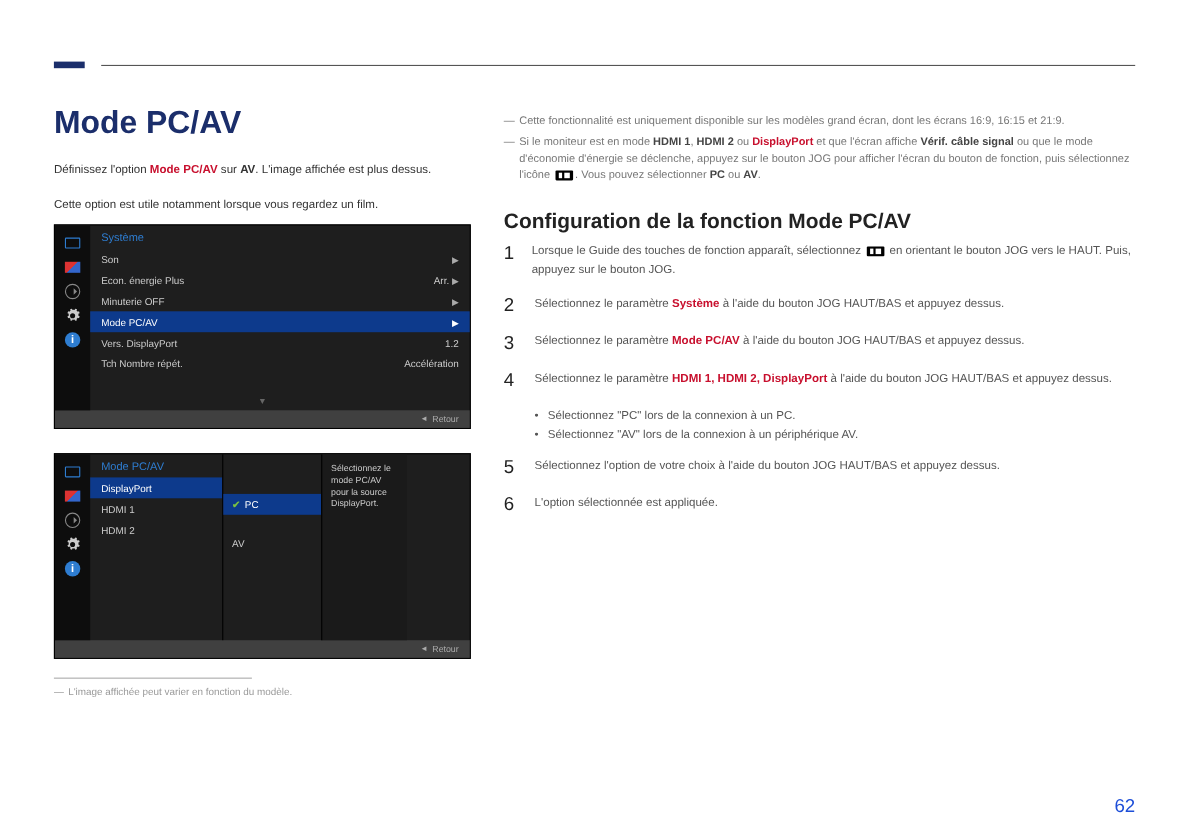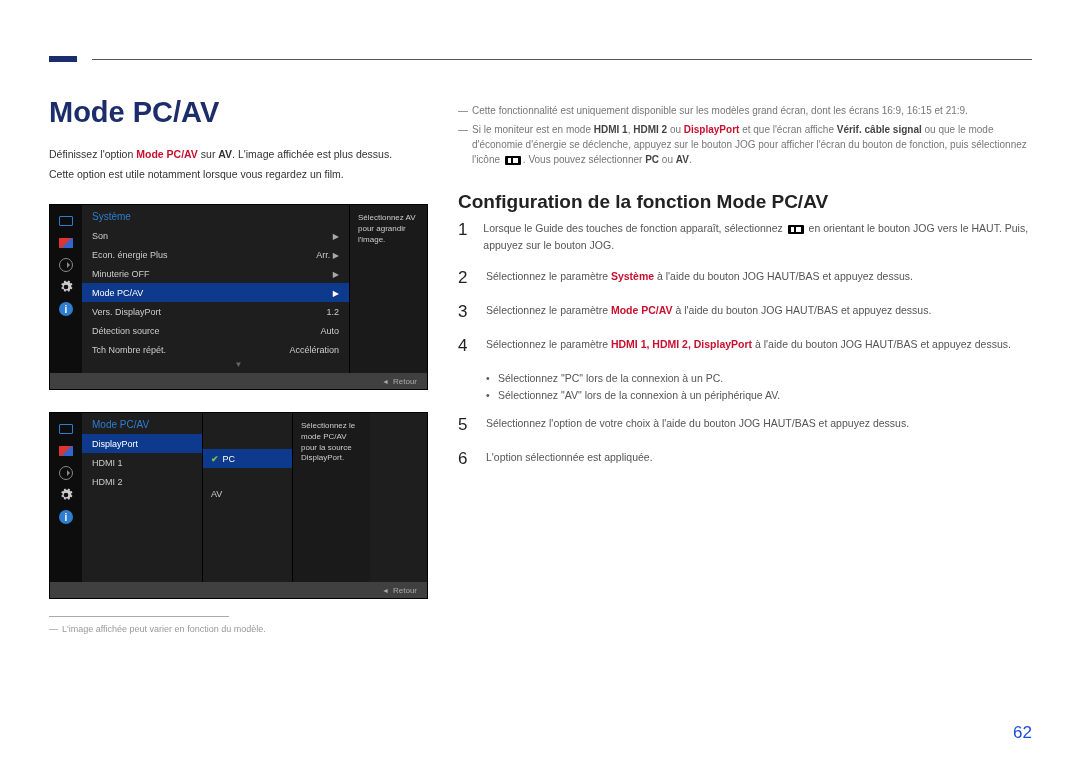--- a/index.html
+++ b/index.html
@@ -89,21 +89,21 @@
 
 <div class="top-bar"></div>
 <div class="top-rule"></div>
 
 <h1 class="page-title">Mode PC/AV</h1>
 
 <div class="intro">
   <p>
     <span>Définissez l'option </span><span class="hl-red">Mode PC/AV</span><span> sur </span><span class="hl-bold">AV</span><span>. L'image affichée est plus dessus.</span>
   </p>
-  <p style="margin-top:4px;">Cette option est utile notamment lorsque vous regardez un film.</p>
+  <p style="margin-top:16px;">Cette option est utile notamment lorsque vous regardez un film.</p>
 </div>
 
 <div class="right-notes">
   <div class="note-row">
     <span class="dash">―</span>
     <span>Cette fonctionnalité est uniquement disponible sur les modèles grand écran, dont les écrans 16:9, 16:15 et 21:9.</span>
   </div>
   <div class="note-row">
     <span class="dash">―</span>
     <span>
@@ -183,30 +183,25 @@
           </div>
           <div class="osd-row sel">
             <span>Mode PC/AV</span>
             <span> <span class="osd-chev">▶</span></span>
           </div>
           <div class="osd-row">
             <span>Vers. DisplayPort</span>
             <span>1.2</span>
           </div>
           <div class="osd-row">
-            <span>Détection source</span>
-            <span>Auto</span>
-          </div>
-          <div class="osd-row">
             <span>Tch Nombre répét.</span>
             <span>Accélération</span>
           </div>
         </div>
     </div>
-    <div class="osd-desc">Sélectionnez AV pour agrandir l'image.</div>
   </div>
   <div class="osd-scrollhint">▼</div>
   <div class="osd-footer">
       <span class="tri">◄</span>
       <span>Retour</span>
     </div>
 </div>
 
 <div class="osd osd2">
   <div class="osd-inner">

